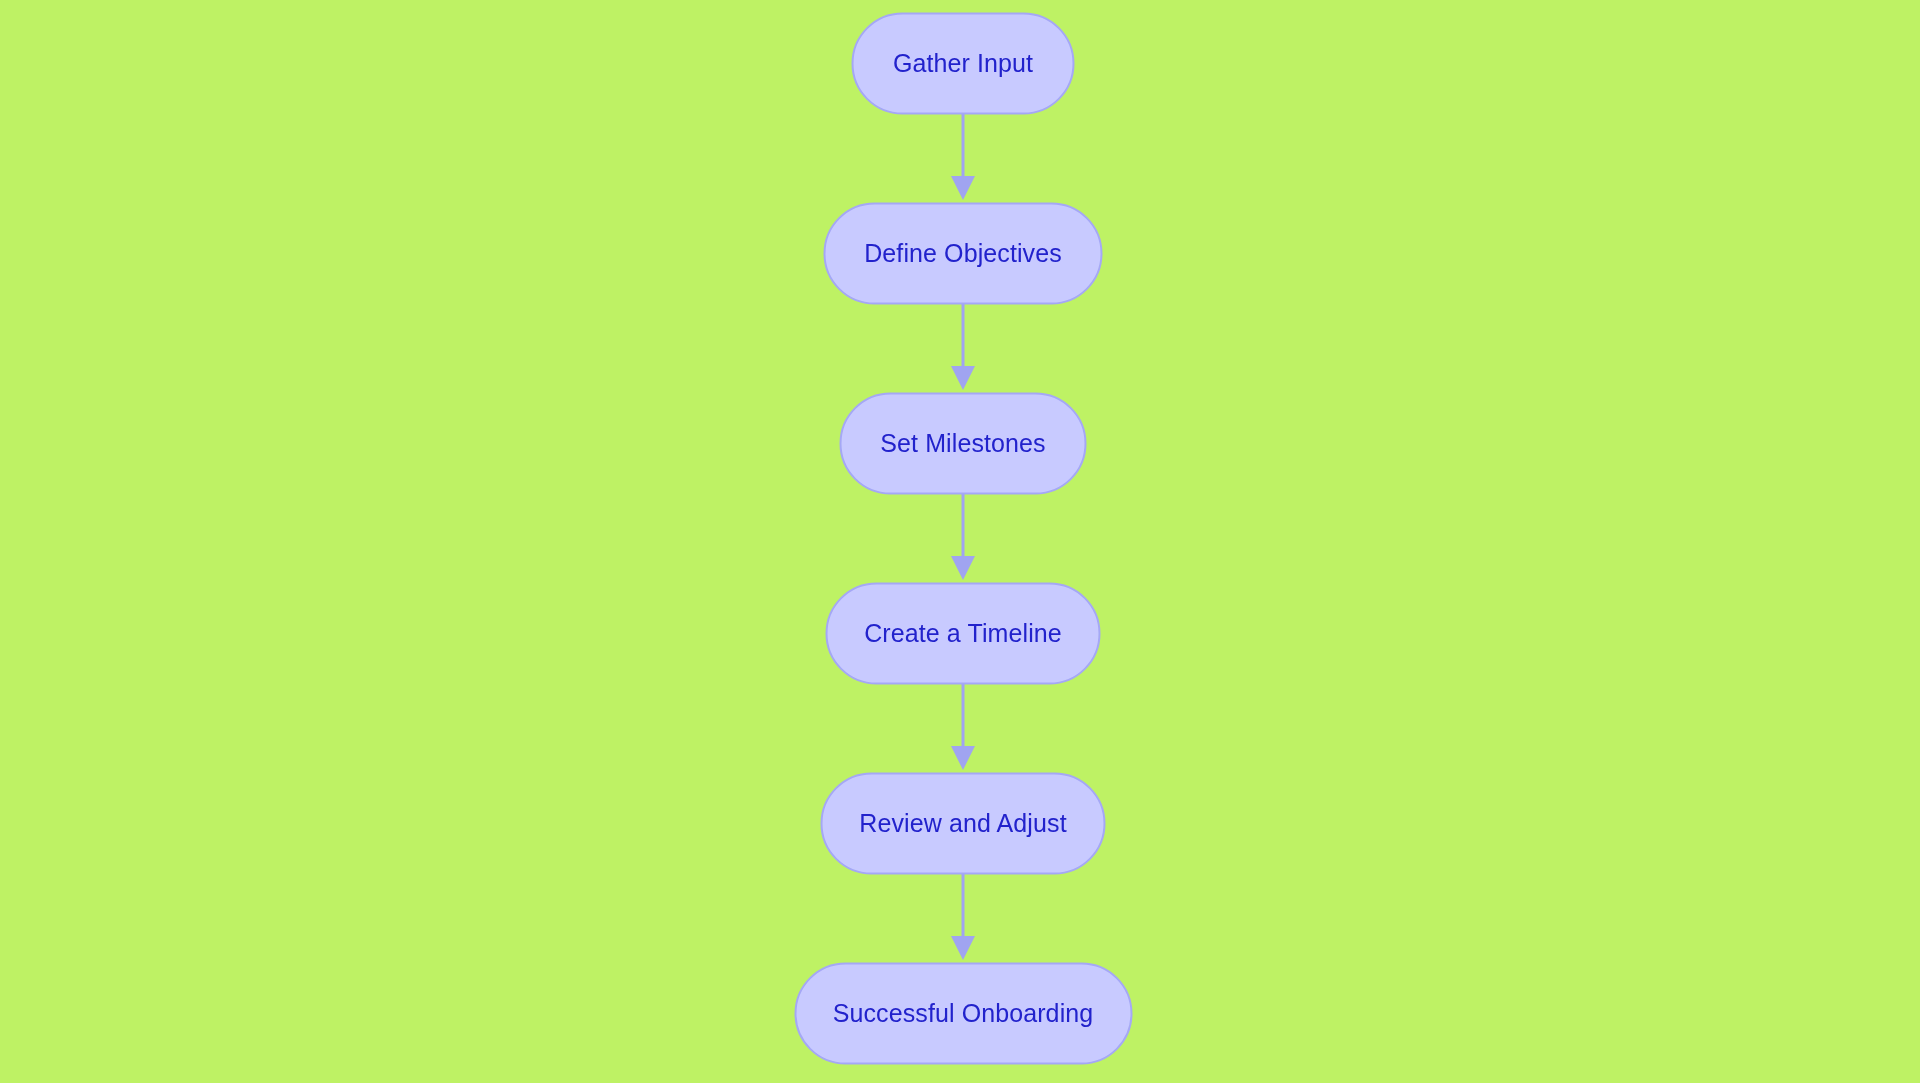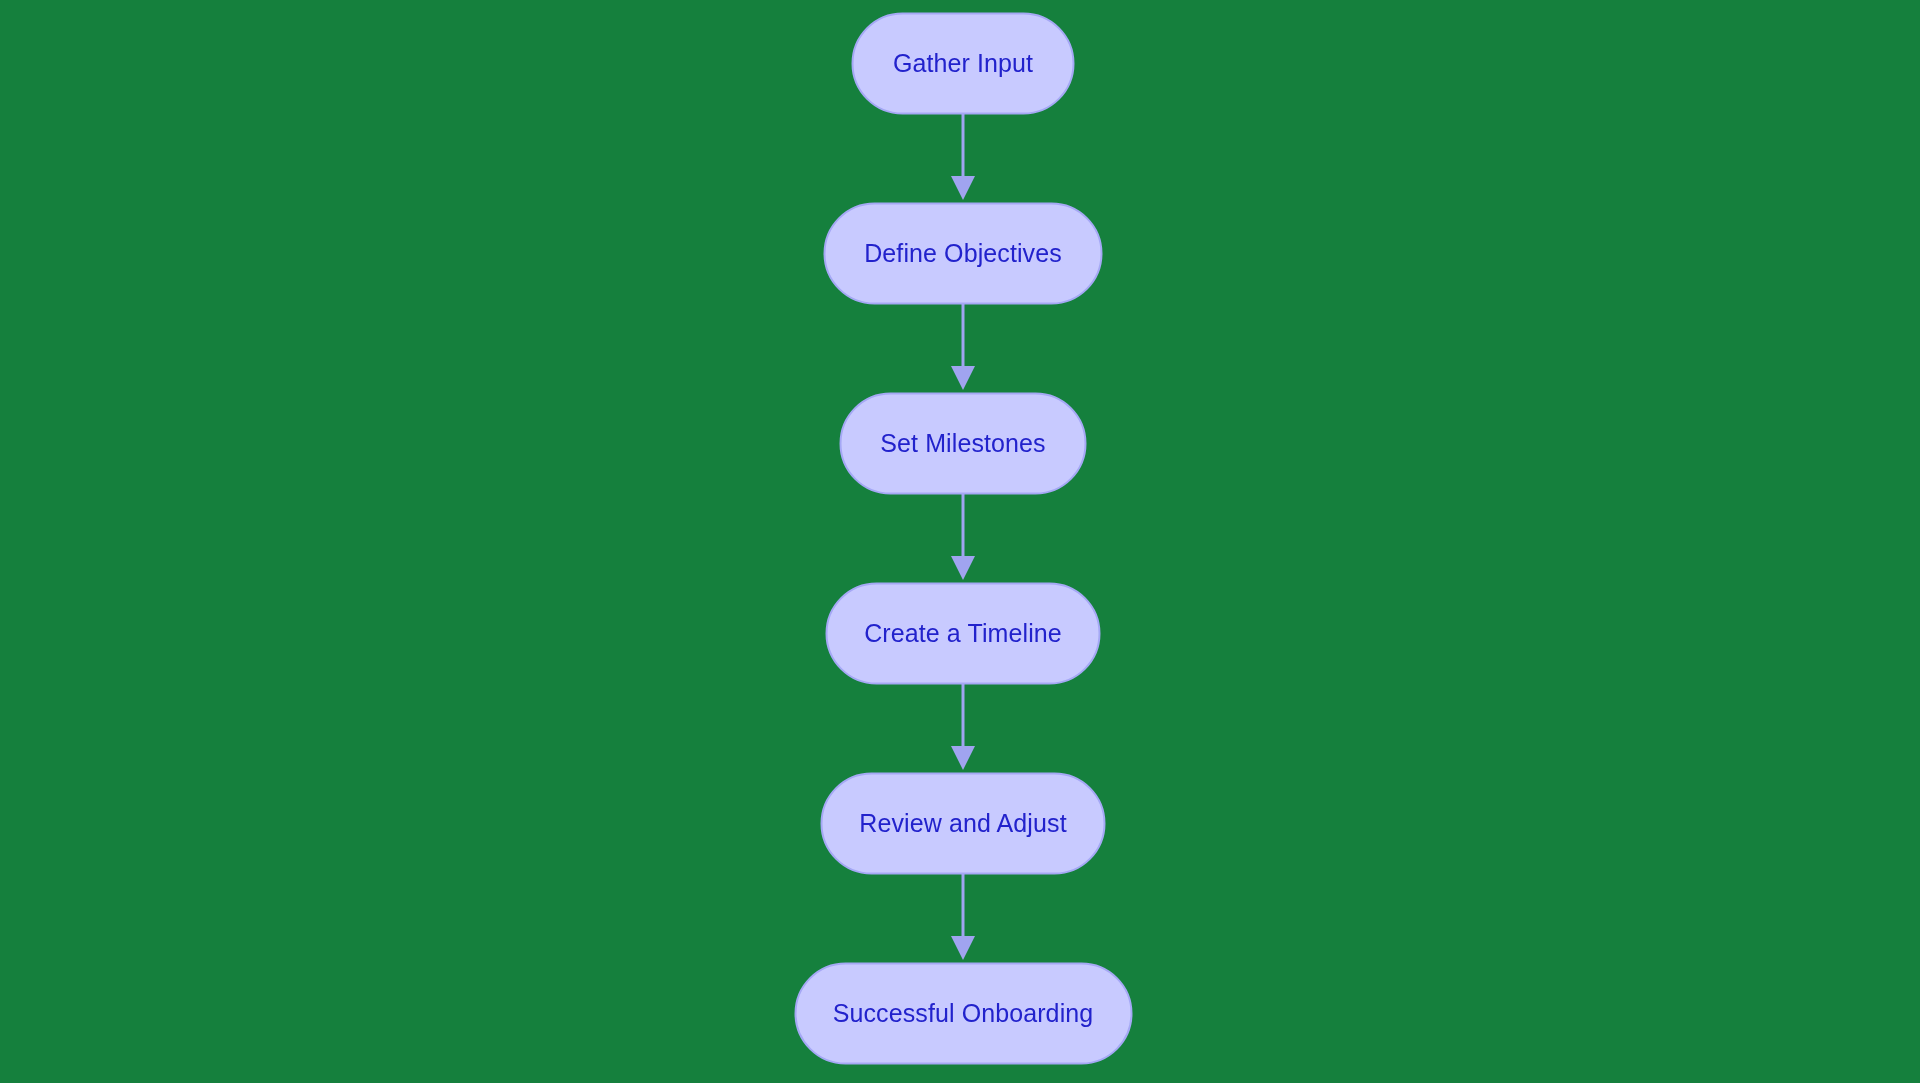--- a/index.html
+++ b/index.html
@@ -10,21 +10,21 @@
     height: 1083px;
     overflow: hidden;
   }
   body {
     font-family: "Liberation Sans", sans-serif;
   }
   #flowchart-canvas {
     position: relative;
     width: 1920px;
     height: 1083px;
-    background: #15803d;
+    background: #bef264;
   }
   .flow-svg {
     position: absolute;
     top: 0;
     left: 0;
     width: 1920px;
     height: 1083px;
   }
   .node-label {
     font-family: "Liberation Sans", sans-serif;

